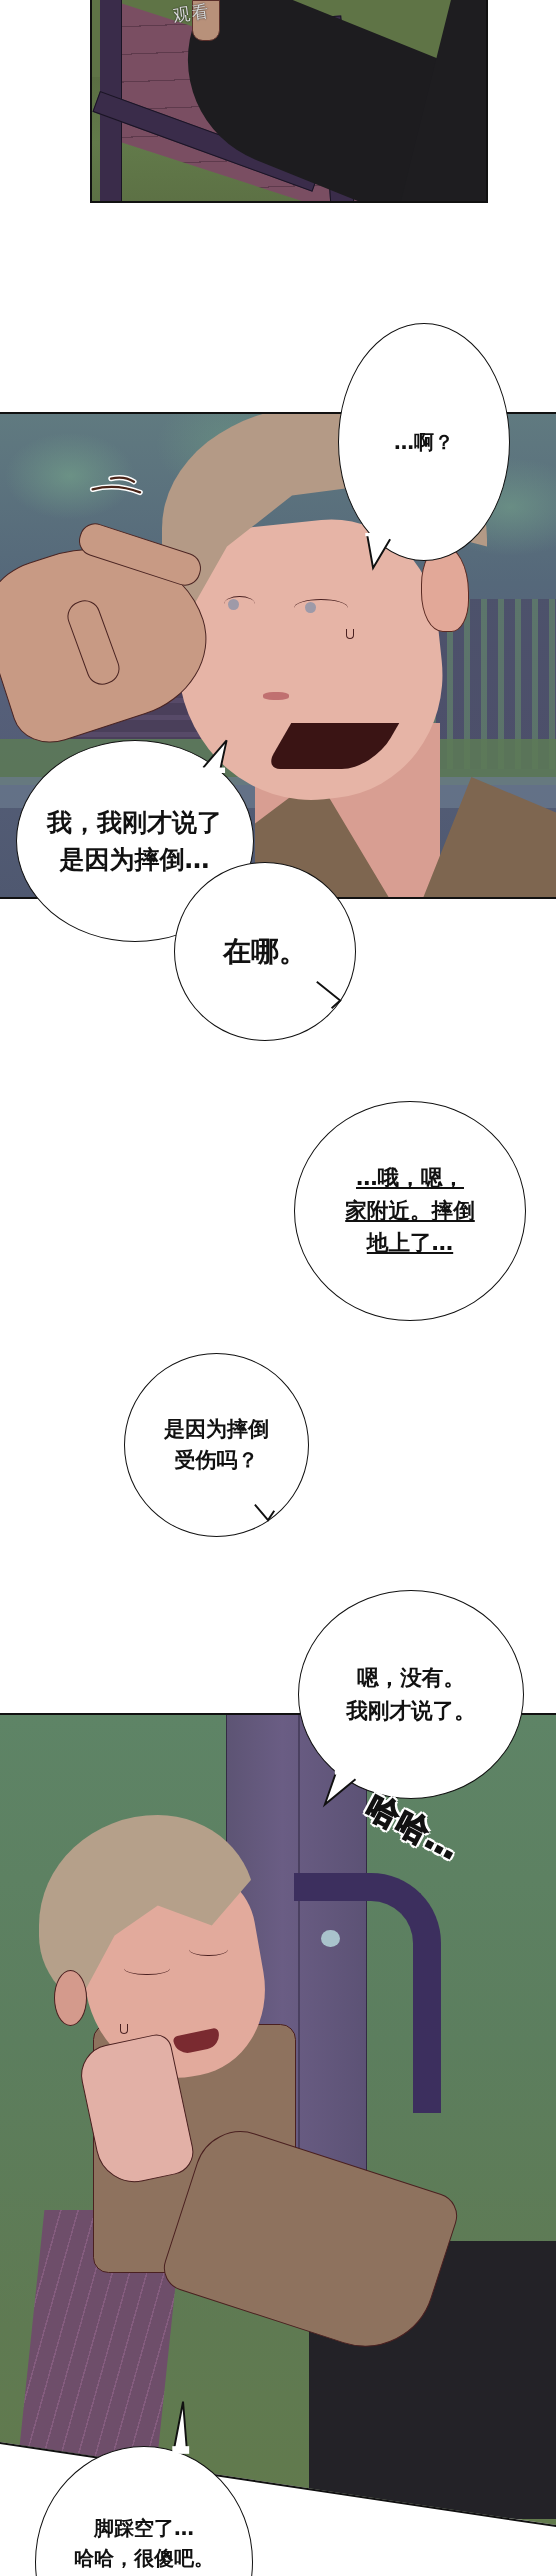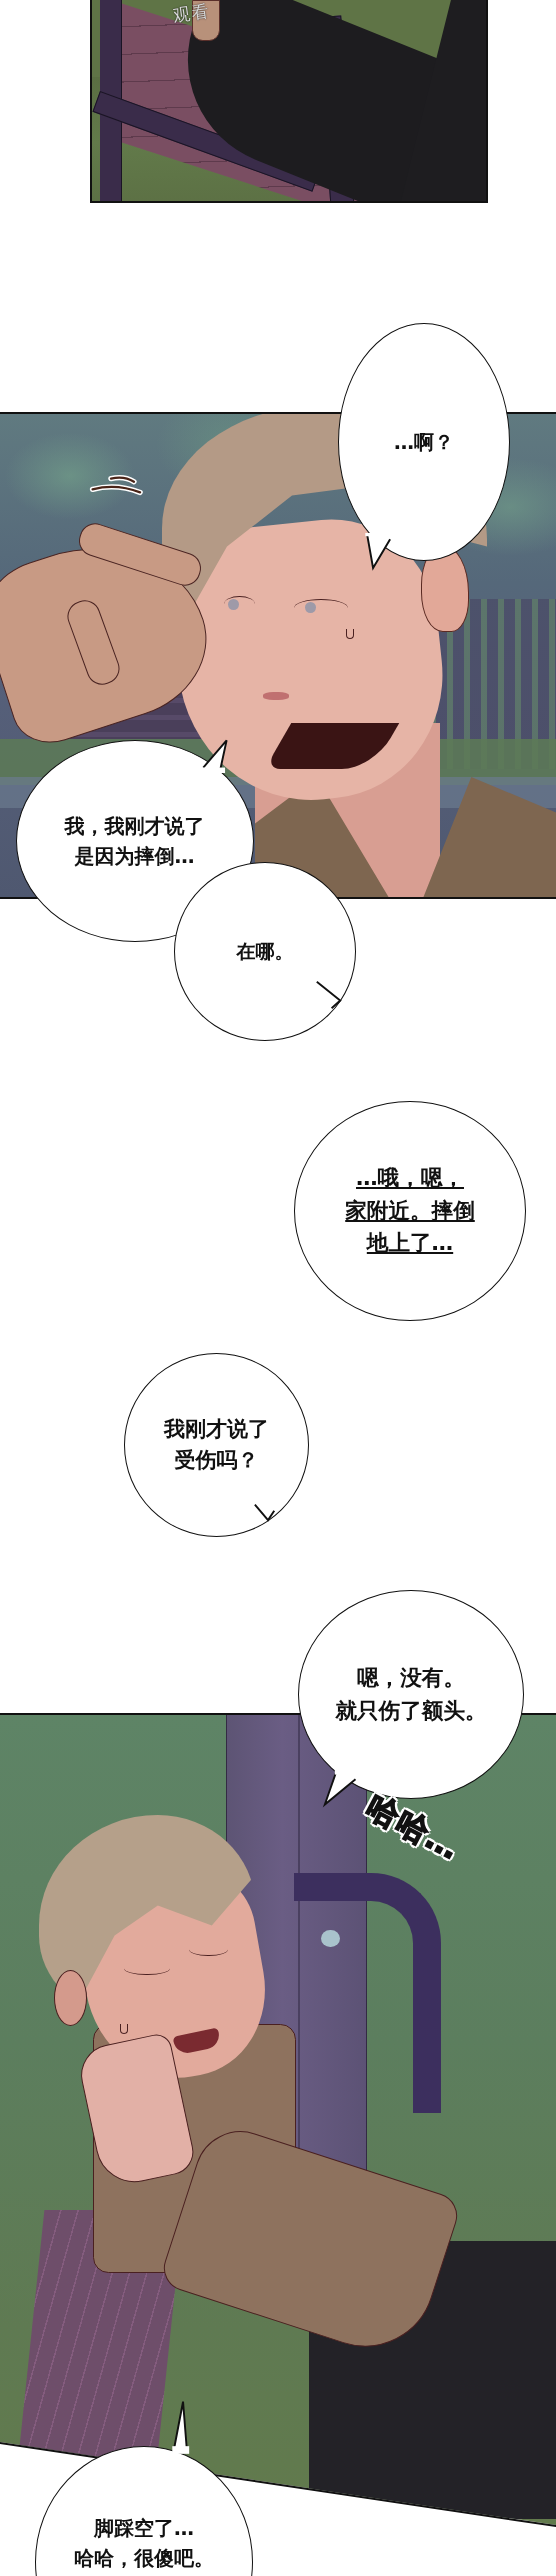--- a/index.html
+++ b/index.html
@@ -191,52 +191,52 @@
 
 <div class="bubble" style="left:338px; top:323px; width:172px; height:238px;">
   <span class="txt">…啊？</span>
 </div>
 <svg class="abs" style="left:363px; top:533px; z-index:6;" width="31" height="39" viewBox="0 0 40 50">
   <path d="M5 0 L13 45 L35 8" fill="#fff" stroke="#111" stroke-width="2.5"></path>
   <rect x="3" y="-4" width="36" height="8" fill="#fff"></rect>
 </svg>
 
 <div class="bubble" style="left:15.5px; top:740px; width:238px; height:202px;">
-  <span class="txt" style="font-size:20px;">我，我刚才说了
+  <span class="txt" style="font-size:25px;">我，我刚才说了
 是因为摔倒…</span>
 </div>
 <svg class="abs" style="left:197px; top:738px; z-index:6;" width="39" height="35" viewBox="0 0 50 45">
   <path d="M8 38 L38 3 L30 40" fill="#fff" stroke="#111" stroke-width="2.5"></path>
   <rect x="4" y="38" width="32" height="8" fill="#fff"></rect>
 </svg>
 
 <div class="bubble" style="left:174px; top:862px; width:182px; height:179px;">
-  <span class="txt" style="font-size:19px;">在哪。</span>
+  <span class="txt" style="font-size:28px;">在哪。</span>
 </div>
 <svg class="abs" style="left:309px; top:974px; z-index:6;" width="39" height="39" viewBox="0 0 50 50">
   <path d="M10 10 L40 34 L29 44" fill="#fff" stroke="#111" stroke-width="2.5"></path>
 </svg>
 
 <div class="bubble" style="left:294px; top:1101px; width:232px; height:220px;text-decoration:underline;">
   <span class="txt" style="font-size:21.6px;">…哦，嗯，
 家附近。摔倒
 地上了…</span>
 </div>
 
 <div class="bubble" style="left:124px; top:1353px; width:185px; height:184px;">
-  <span class="txt" style="font-size:21px;">我刚才说了
+  <span class="txt" style="font-size:21px;">是因为摔倒
 受伤吗？</span>
 </div>
 <svg class="abs" style="left:251px; top:1503px; z-index:6;" width="31" height="31" viewBox="0 0 40 40">
   <path d="M5 2 L22 22 L30 10" fill="#fff" stroke="#111" stroke-width="2.5"></path>
 </svg>
 
 <div class="bubble" style="left:298px; top:1590px; width:226px; height:209px;">
   <span class="txt" style="font-size:21.6px;">嗯，没有。
-就只伤了额头。</span>
+我刚才说了。</span>
 </div>
 <svg class="abs" style="left:321px; top:1770px; z-index:6;" width="46" height="46" viewBox="0 0 60 60">
   <path d="M20 2 L5 45 L45 12" fill="#fff" stroke="#111" stroke-width="2.5"></path>
   <rect x="18" y="-4" width="30" height="10" fill="#fff"></rect>
 </svg>
 
 <div class="sfx" style="left:379px; top:1785px;">哈哈…</div>
 
 <div class="bubble" style="left:35px; top:2446px; width:218px; height:232px;">
   <span class="txt" style="font-size:20px; margin-top:-39px;">脚踩空了…

